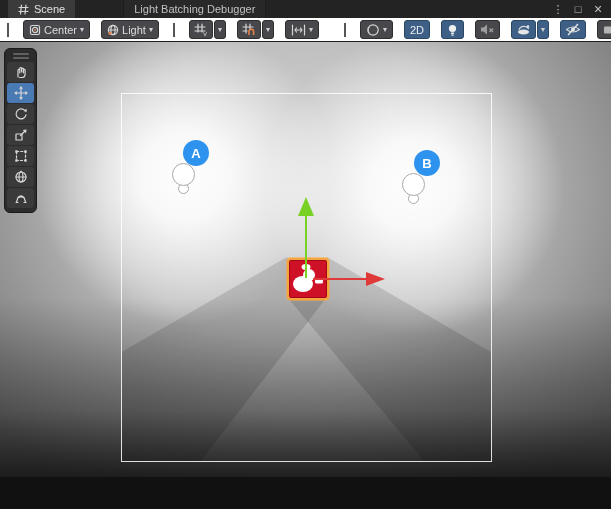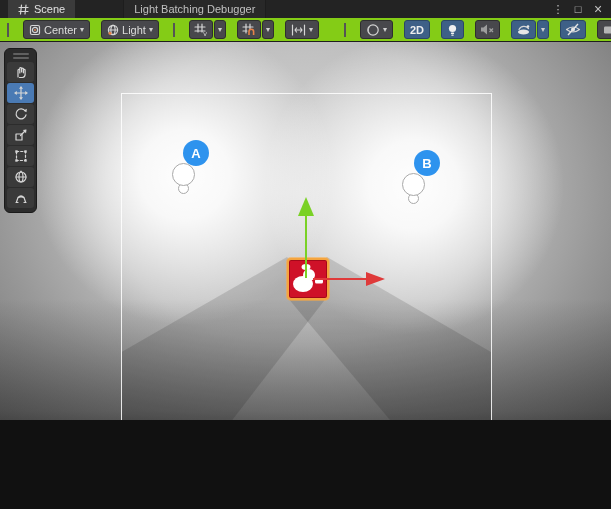--- a/index.html
+++ b/index.html
@@ -1,49 +1,49 @@
 <!DOCTYPE html>
 <html><head>
 <meta charset="utf-8">
 <style>
   * { margin:0; padding:0; box-sizing:border-box; }
   html,body { background:#111; }
   body { font-family:"Liberation Sans","DejaVu Sans",sans-serif; }
   #app {
-    position:relative; width:611px; height:420px; overflow:hidden;
+    position:relative; width:611px; height:477px; overflow:hidden;
     background:#232323; box-shadow:inset 0 0 0 1px #161616;
   }
 
   
   .tabbar { position:absolute; left:0; top:0; width:611px; height:18px;
     background:#232323; display:flex; align-items:stretch; }
   .tab { display:flex; align-items:center; gap:5px; padding:0 10px;
     font-size:11px; color:#cfcfcf; cursor:default;margin-left:48px; }
   .tab.active { background:#3b3b3b; color:#e2e2e2; margin-left:8px; }
   .tab.inactive { background:#282828; border-right:1px solid #1d1d1d; border-left:1px solid #1d1d1d; color:#c0c0c0; }
   .win-controls { margin-left:auto; display:flex; align-items:center; gap:6px; padding-right:6px; }
   .win-btn { color:#c4c4c4; font-size:11px; width:14px; height:14px; display:flex;
     align-items:center; justify-content:center; }
 
   
   .toolbar { position:absolute; left:0; top:18px; width:611px; height:24px;
-    background:#84cc16; border-bottom:1px solid #1e1e1e;
+    background:#ffffff; border-bottom:1px solid #1e1e1e;
     display:flex; align-items:center; padding:0 4px; gap:11px; }
   .tb-handle { width:6px; height:14px; margin:0 3px;
     border-left:1px solid #555; border-right:1px solid #555; }
   .tb-btn { height:19px; background:#48484c; border:1px solid #2e2e2e; border-radius:3px;
     display:flex; align-items:center; gap:3px; padding:0 5px;
     color:#dcdcdc; font-size:11px; }
   .tb-btn.icon-only { padding:0 4px; }
   .tb-btn.arrow-only { padding:0 3px; }
   .tb-btn.blue { background:#3e6087; border-color:#2b4764; }
   .tb-arrow { font-size:8px; color:#cfcfcf; line-height:1; }
   .tb-group { display:flex; gap:1px; }
   .tb-spacer { flex:1; }
-  .lbl-2d { font-weight:bold; font-size:11px; color:#eee; }
+  .lbl-2d { font-weight:normal; font-size:11px; color:#eee; }
 
   
   .scene { position:absolute; left:0; top:42px; width:611px; height:467px; overflow:hidden;
     background-color:#8c8c8c;
     background-image:
       radial-gradient(circle 150px at 184px 133px, rgba(255,255,255,.98) 0%, rgba(255,255,255,.88) 30%, rgba(255,255,255,0) 100%),
       radial-gradient(circle 150px at 414px 143px, rgba(255,255,255,.98) 0%, rgba(255,255,255,.88) 30%, rgba(255,255,255,0) 100%),
       linear-gradient(180deg, rgba(16,16,16,0) 55%, rgba(16,16,16,.38) 79%, rgba(14,14,14,.88) 94%, #0d0d0d 99%),
       radial-gradient(ellipse 430px 340px at 300px 150px, #d8d8d8 0%, #bfbfbf 45%, #989898 70%, #6d6d6d 100%);
   }

